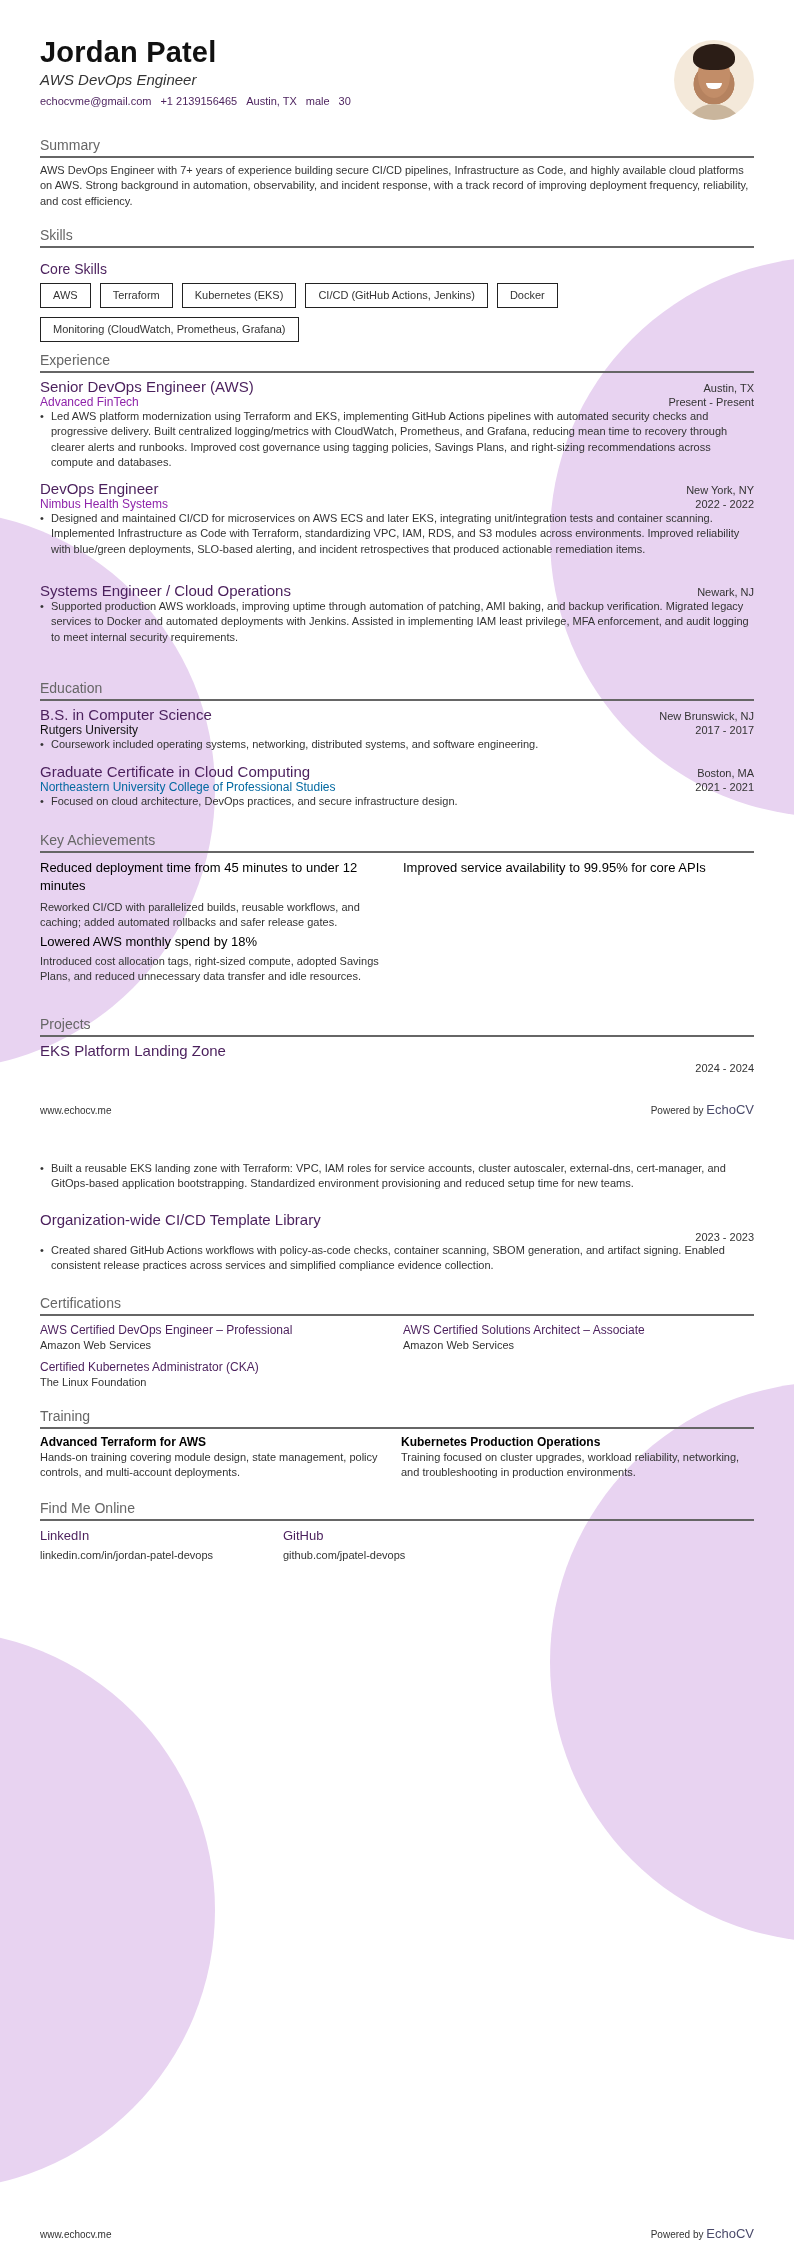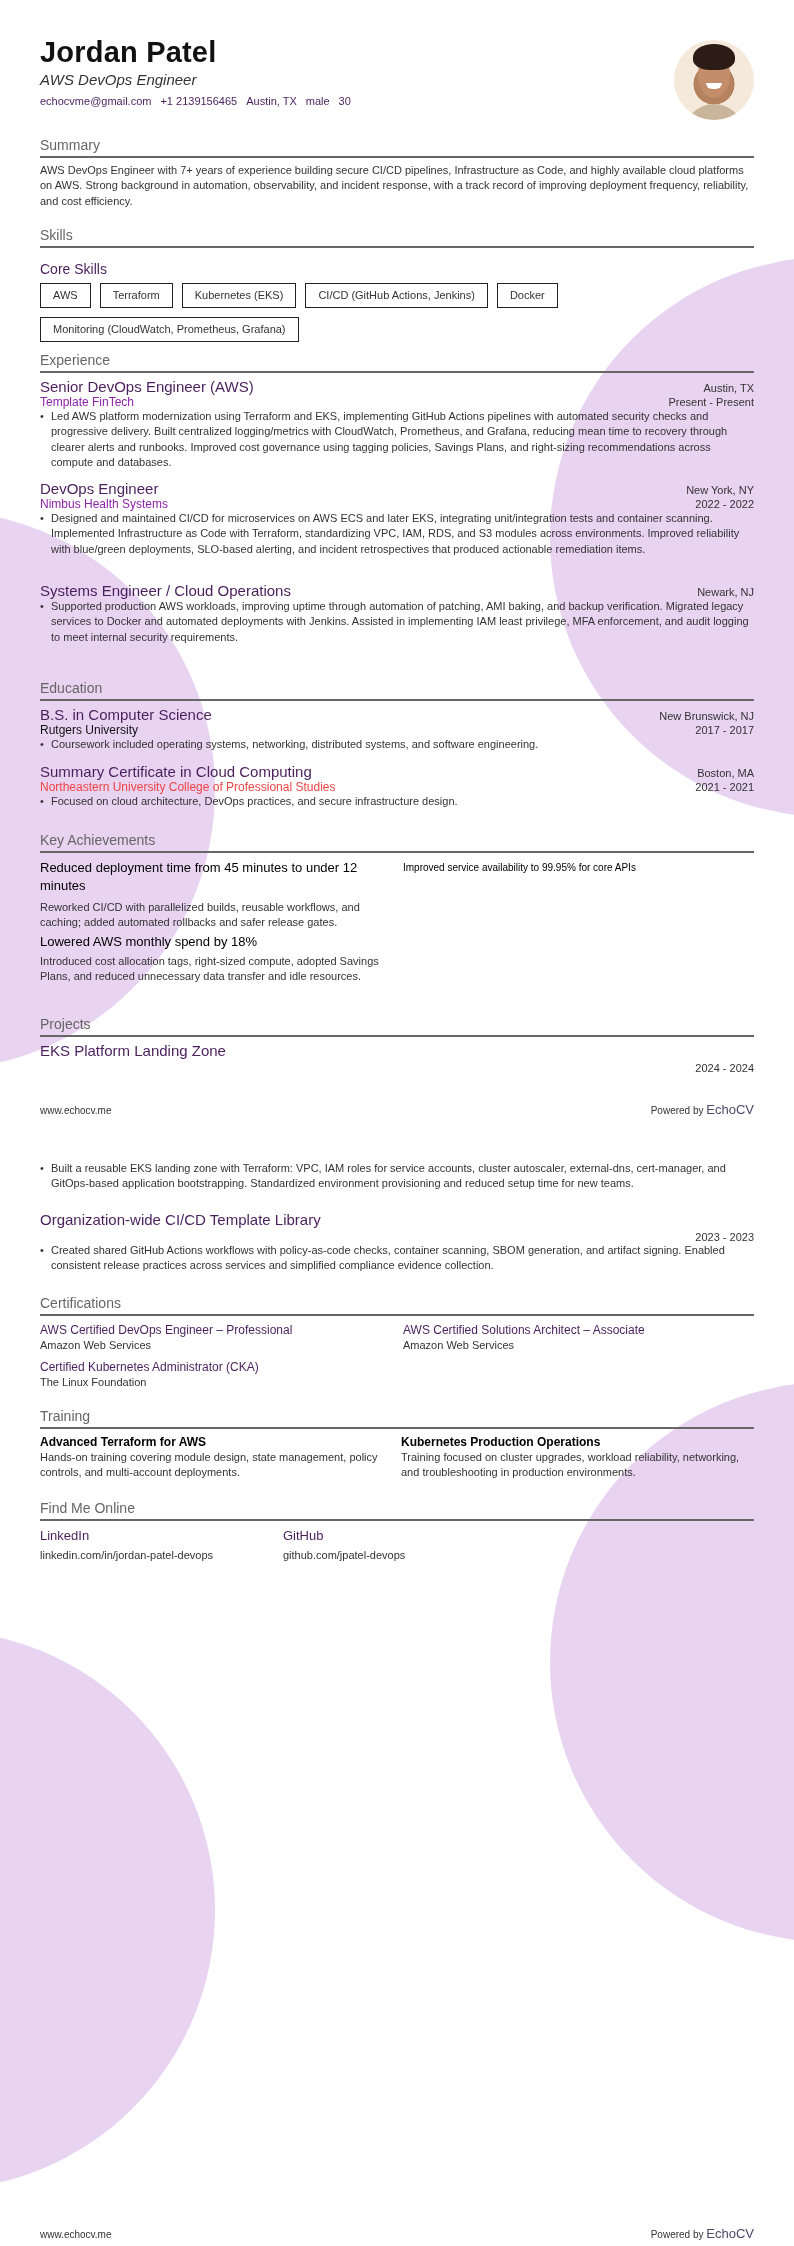--- a/index.html
+++ b/index.html
@@ -88,21 +88,21 @@
   </div>
 
   <div class="sec-title" style="top:352px;">Experience</div>
 
   <div class="content" style="top:378px;">
     <div class="entry-head">
         <span class="entry-title">Senior DevOps Engineer (AWS)</span>
         <span class="entry-right">Austin, TX</span>
       </div>
     <div class="entry-head">
-        <span class="entry-sub">Template FinTech</span>
+        <span class="entry-sub">Advanced FinTech</span>
         <span class="entry-right">Present - Present</span>
       </div>
     <div class="bullet">Led AWS platform modernization using Terraform and EKS, implementing GitHub Actions pipelines with automated security checks and progressive delivery. Built centralized logging/metrics with CloudWatch, Prometheus, and Grafana, reducing mean time to recovery through clearer alerts and runbooks. Improved cost governance using tagging policies, Savings Plans, and right-sizing recommendations across compute and databases.</div>
   </div>
 
   <div class="content" style="top:480px;">
     <div class="entry-head">
         <span class="entry-title">DevOps Engineer</span>
         <span class="entry-right">New York, NY</span>
       </div>
@@ -130,38 +130,38 @@
       </div>
     <div class="entry-head">
         <span style="font-size:12px;color:#111;">Rutgers University</span>
         <span class="entry-right">2017 - 2017</span>
       </div>
     <div class="bullet">Coursework included operating systems, networking, distributed systems, and software engineering.</div>
   </div>
 
   <div class="content" style="top:763px;">
     <div class="entry-head">
-        <span class="entry-title">Summary Certificate in Cloud Computing</span>
+        <span class="entry-title">Graduate Certificate in Cloud Computing</span>
         <span class="entry-right">Boston, MA</span>
       </div>
     <div class="entry-head">
-        <span style="font-size:12px;color:#ef4444;">Northeastern University College of Professional Studies</span>
+        <span style="font-size:12px;color:#0369a1;">Northeastern University College of Professional Studies</span>
         <span class="entry-right">2021 - 2021</span>
       </div>
     <div class="bullet">Focused on cloud architecture, DevOps practices, and secure infrastructure design.</div>
   </div>
 
   <div class="sec-title" style="top:832px;">Key Achievements</div>
 
   <div style="position:absolute;left:40px;top:859px;width:345px;">
     <div class="purple" style="font-size:13px;line-height:18px;margin-bottom:5px;">Reduced deployment time from 45 minutes to under 12 minutes</div>
     <div class="text">Reworked CI/CD with parallelized builds, reusable workflows, and caching; added automated rollbacks and safer release gates.</div>
   </div>
   <div style="position:absolute;left:403px;top:859px;width:351px;">
-    <div class="purple" style="font-size:10px;line-height:18px;margin-bottom:1px;">Improved service availability to 99.95% for core APIs</div>
+    <div class="purple" style="font-size:13px;line-height:18px;margin-bottom:1px;">Improved service availability to 99.95% for core APIs</div>
   </div>
   <div style="position:absolute;left:40px;top:933px;width:345px;">
     <div class="purple" style="font-size:13px;line-height:18px;margin-bottom:3px;">Lowered AWS monthly spend by 18%</div>
     <div class="text">Introduced cost allocation tags, right-sized compute, adopted Savings Plans, and reduced unnecessary data transfer and idle resources.</div>
   </div>
 
   <div class="sec-title" style="top:1016px;">Projects</div>
   <div class="content" style="top:1042px;">
     <div class="entry-title">EKS Platform Landing Zone</div>
     <div style="text-align:right;margin-top:3px;" class="entry-right">2024 - 2024</div>

